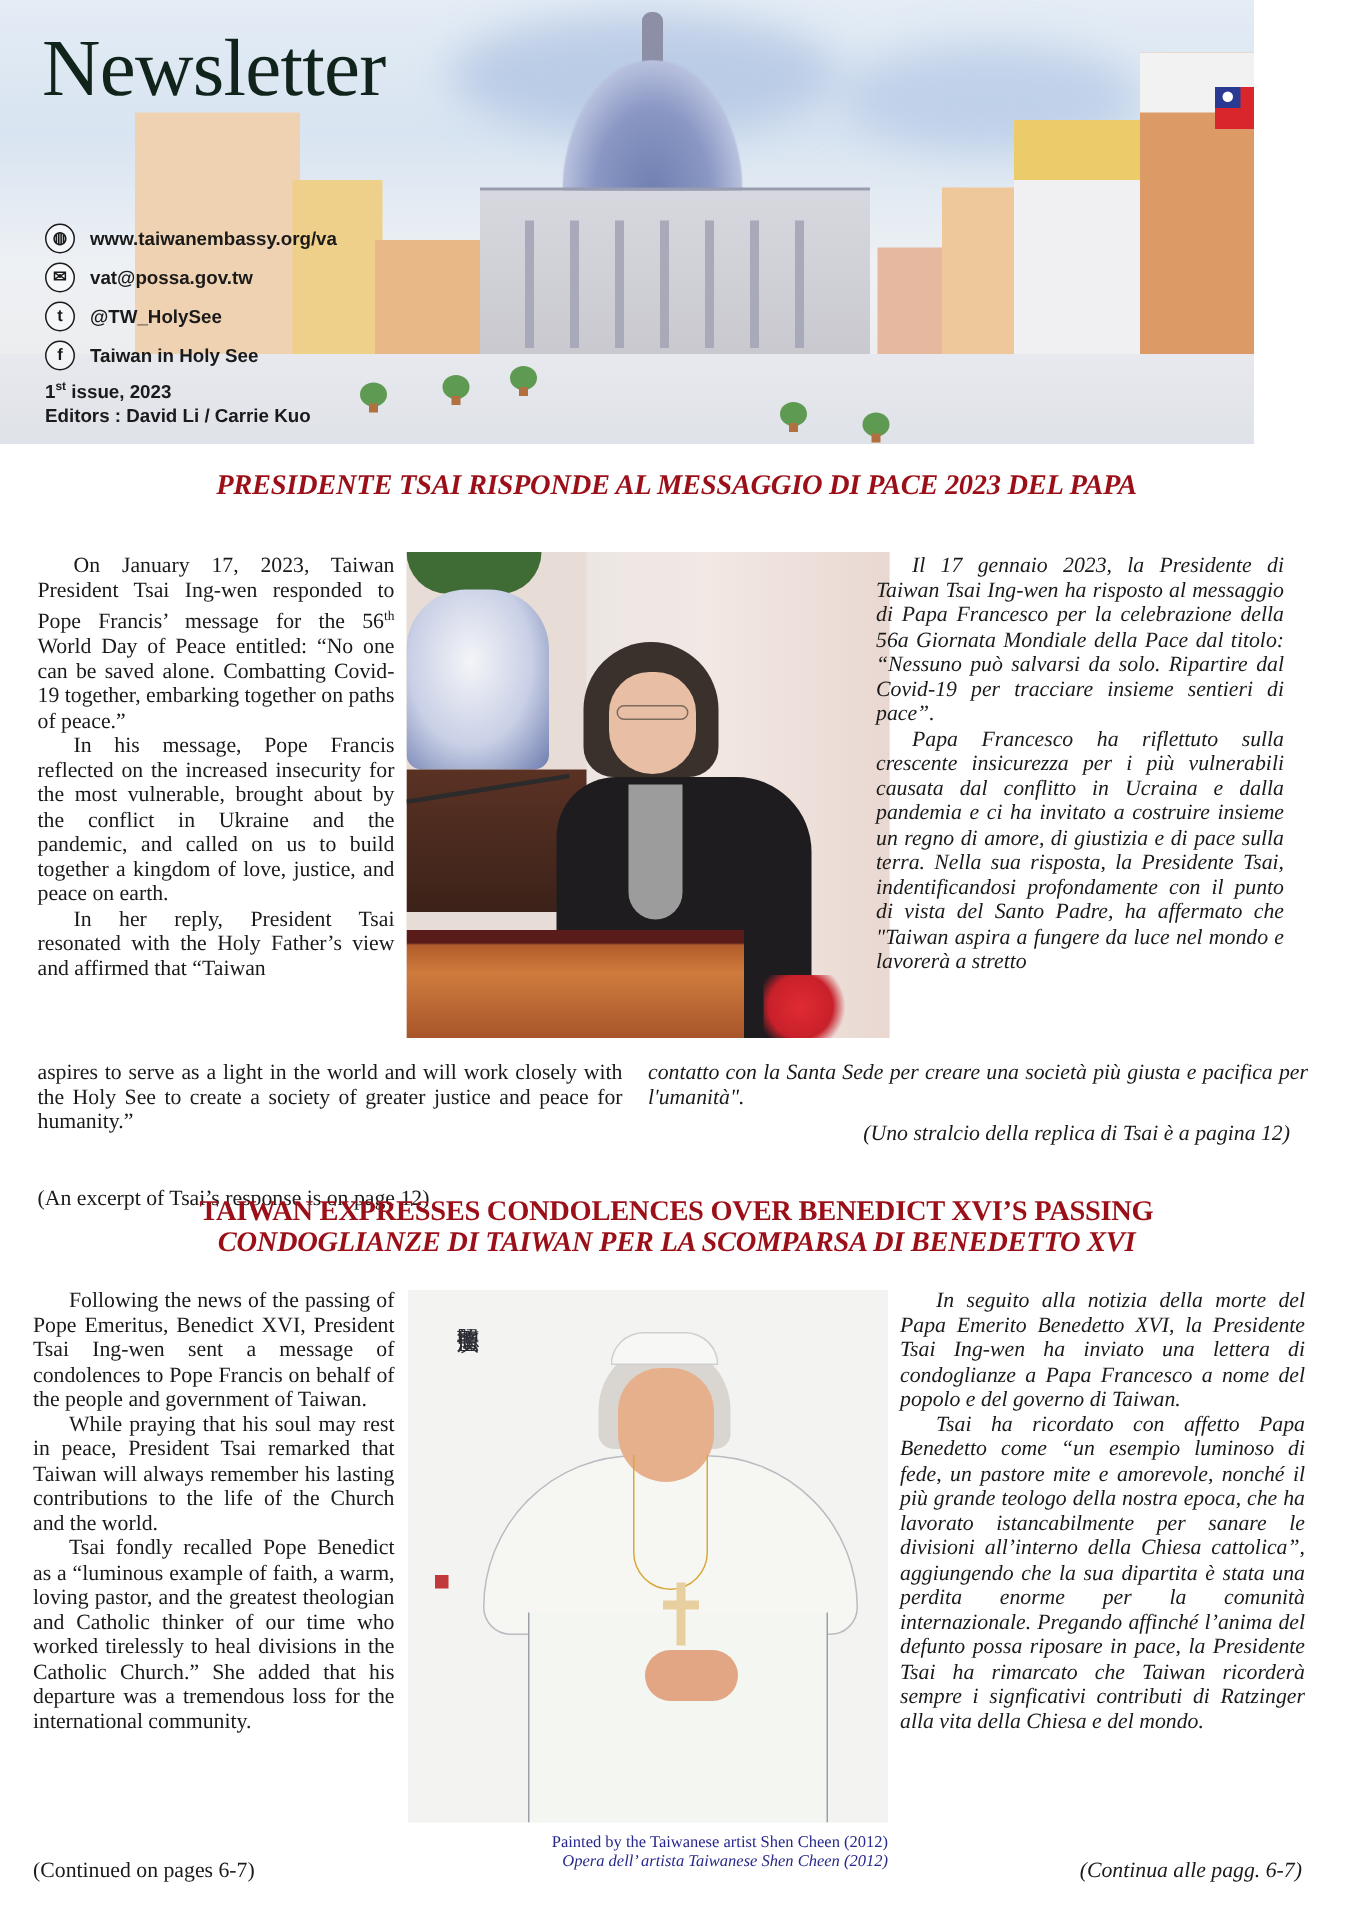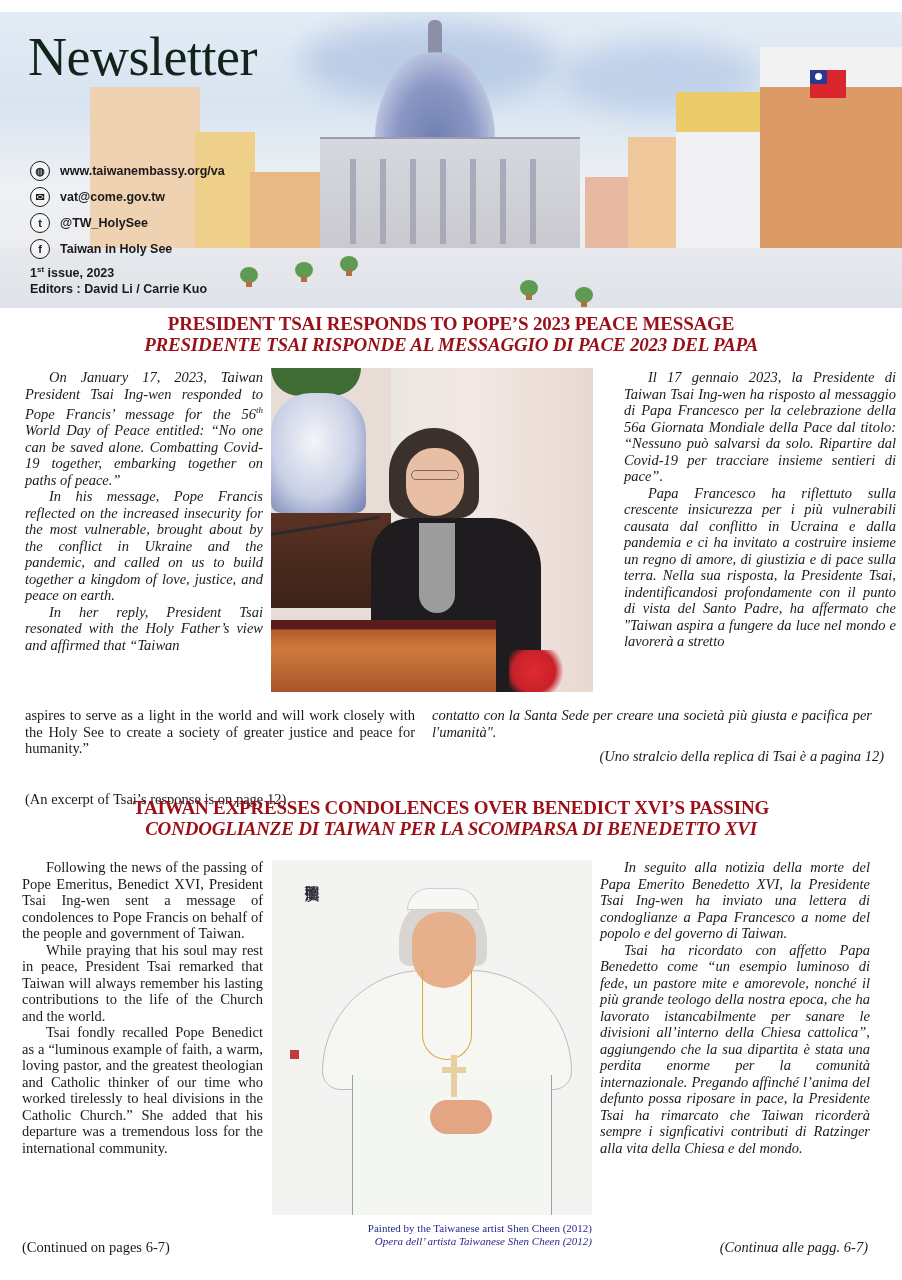--- a/index.html
+++ b/index.html
@@ -1,21 +1,21 @@
 <!DOCTYPE html>
 <html><head>
 <meta charset="utf-8">
 <style>
   * { box-sizing: border-box; margin: 0; padding: 0; }
   html, body { width: 902px; height: 1280px; background: #ffffff; overflow: hidden; }
   body { position: relative; font-family: "Liberation Serif", "DejaVu Serif", serif; color: #1a1a1a; }
 
   
   .banner {
-    position: absolute; left: 0; top: 12px; width: 902px; height: 296px; overflow: hidden;
+    position: absolute; left: 0; top: 0; width: 836px; height: 296px; overflow: hidden;
     background: linear-gradient(180deg, #e4ecf5 0%, #d8e4f1 30%, #eef1f4 60%, #e9e9ea 100%);
   }
   .sky-blot { position: absolute; border-radius: 50%; filter: blur(14px); opacity: .55; }
   .bld { position: absolute; bottom: 30px; }
   .street {
     position: absolute; left: 0; right: 0; bottom: 0; height: 60px;
     background: linear-gradient(180deg, #e7e9ee 0%, #dfe2e8 100%);
   }
   .tree { position: absolute; width: 18px; height: 16px; background: #5f9a52; border-radius: 50%; }
   .tree::after { content: ""; position: absolute; left: 6px; top: 14px; width: 6px; height: 6px; background: #b07040; }
@@ -132,43 +132,42 @@
   <div class="masthead">
     <div class="masthead-title">Newsletter</div>
   </div>
   <div class="contacts">
     <div class="contact-row">
       <span class="c-icon">◍</span>
       <span>www.taiwanembassy.org/va</span>
     </div>
     <div class="contact-row">
       <span class="c-icon">✉</span>
-      <span>vat@come.gov.tw</span>
+      <span>vat@possa.gov.tw</span>
     </div>
     <div class="contact-row">
       <span class="c-icon">t</span>
       <span>@TW_HolySee</span>
     </div>
     <div class="contact-row">
       <span class="c-icon">f</span>
       <span>Taiwan in Holy See</span>
     </div>
   </div>
   <div class="issue">
     <div><span>1</span><sup>st</sup><span> issue, 2023</span></div>
     <div>Editors : David Li / Carrie Kuo</div>
   </div>
 </div>
 
 <div class="headline" style="top:313px;">
-  <div class="en">PRESIDENT TSAI RESPONDS TO POPE’S 2023 PEACE MESSAGE</div>
   <div class="it">PRESIDENTE TSAI RISPONDE AL MESSAGGIO DI PACE 2023 DEL PAPA</div>
 </div>
 
-<div class="col-text" style="left:25px;top:369px;width:238px;font-style:italic;">
+<div class="col-text" style="left:25px;top:369px;width:238px;">
   <p><span>On January 17, 2023, Taiwan President Tsai Ing-wen responded to Pope Francis’ message for the 56</span><sup style="font-size:9px;">th</sup><span> World Day of Peace entitled: “No one can be saved alone. Combatting Covid-19 together, embarking together on paths of peace.”</span></p>
   <p>In his message, Pope Francis reflected on the increased insecurity for the most vulnerable, brought about by the conflict in Ukraine and the pandemic, and called on us to build together a kingdom of love, justice, and peace on earth.</p>
   <p>In her reply, President Tsai resonated with the Holy Father’s view and affirmed that “Taiwan</p>
 </div>
 <div class="wide" style="left:25px;top:707px;width:390px;">aspires to serve as a light in the world and will work closely with the Holy See to create a society of greater justice and peace for humanity.”</div>
 <div class="note" style="left:25px;top:767px;width:390px;margin-top:24px;">(An excerpt of Tsai’s response is on page 12)</div>
 
 <div class="photo1">
   <div class="p1-wall"></div>
   <div class="p1-plant"></div>
@@ -177,26 +176,26 @@
   <div class="p1-hair"></div>
   <div class="p1-face"></div>
   <div class="p1-glasses"></div>
   <div class="p1-jacket"></div>
   <div class="p1-shirt"></div>
   <div class="p1-mic"></div>
   <div class="p1-podium"></div>
   <div class="p1-flowers"></div>
 </div>
 
-<div class="col-text it" style="left:624px;top:369px;width:272px;">
+<div class="col-text it" style="left:584px;top:369px;width:272px;">
   <p>Il 17 gennaio 2023, la Presidente di Taiwan Tsai Ing-wen ha risposto al messaggio di Papa Francesco per la celebrazione della 56a Giornata Mondiale della Pace dal titolo: “Nessuno può salvarsi da solo. Ripartire dal Covid-19 per tracciare insieme sentieri di pace”.</p>
   <p>Papa Francesco ha riflettuto sulla crescente insicurezza per i più vulnerabili causata dal conflitto in Ucraina e dalla pandemia e ci ha invitato a costruire insieme un regno di amore, di giustizia e di pace sulla terra. Nella sua risposta, la Presidente Tsai, indentificandosi profondamente con il punto di vista del Santo Padre, ha affermato che "Taiwan aspira a fungere da luce nel mondo e lavorerà a stretto</p>
 </div>
 <div class="wide it" style="left:432px;top:707px;width:440px;">contatto con la Santa Sede per creare una società più giusta e pacifica per l'umanità".</div>
-<div class="note it" style="left:444px;top:748px;width:440px;">(Uno stralcio della replica di Tsai è a pagina 12)</div>
+<div class="note it" style="left:420px;top:748px;width:440px;">(Uno stralcio della replica di Tsai è a pagina 12)</div>
 
 <div class="headline" style="top:797px;">
   <div class="en">TAIWAN EXPRESSES CONDOLENCES OVER BENEDICT XVI’S PASSING</div>
   <div class="it">CONDOGLIANZE DI TAIWAN PER LA SCOMPARSA DI BENEDETTO XVI</div>
 </div>
 
 <div class="col-text" style="left:22px;top:859px;width:241px;">
   <p>Following the news of the passing of Pope Emeritus, Benedict XVI, President Tsai Ing-wen sent a message of condolences to Pope Francis on behalf of the people and government of Taiwan.</p>
   <p>While praying that his soul may rest in peace, President Tsai remarked that Taiwan will always remember his lasting contributions to the life of the Church and the world.</p>
   <p>Tsai fondly recalled Pope Benedict as a “luminous example of faith, a warm, loving pastor, and the greatest theologian and Catholic thinker of our time who worked tirelessly to heal divisions in the Catholic Church.” She added that his departure was a tremendous loss for the international community.</p>

